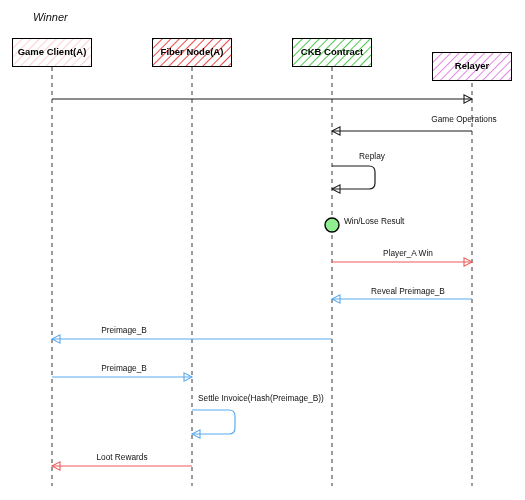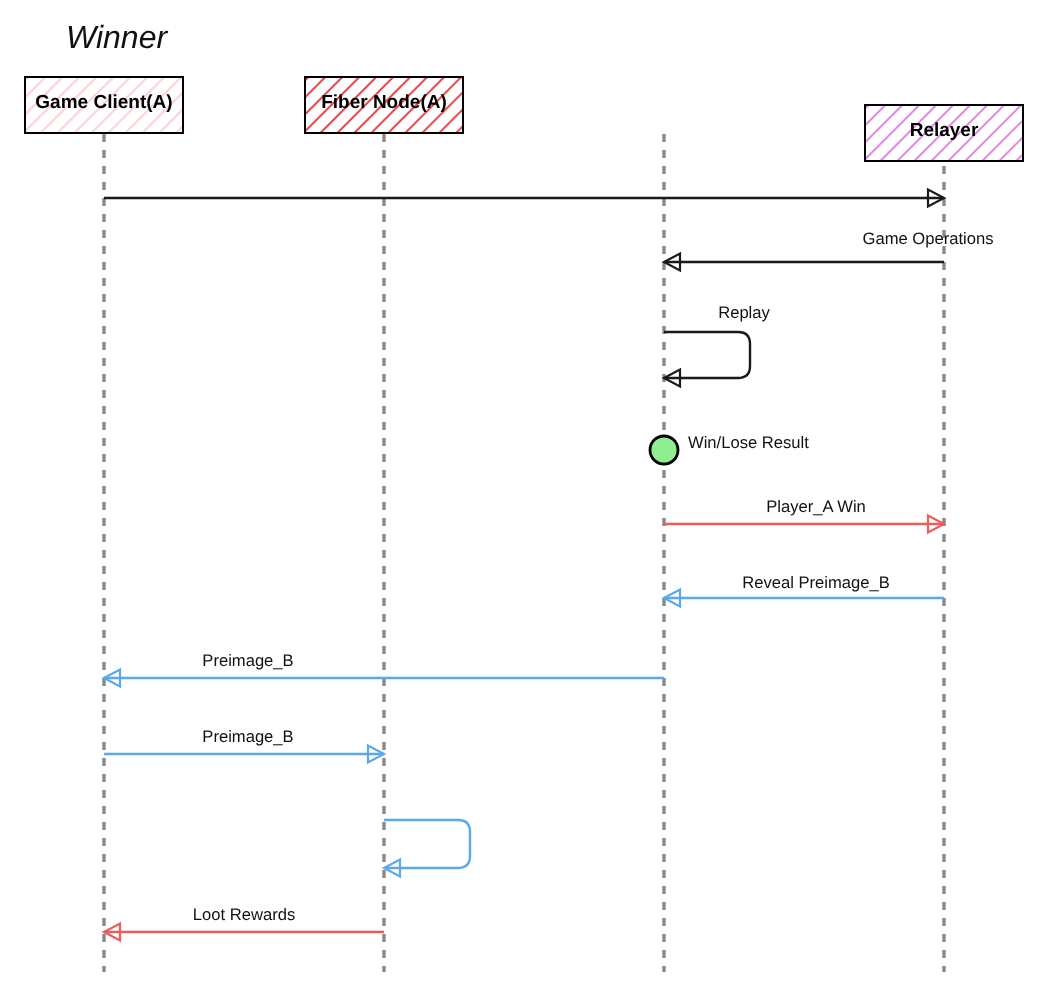--- a/index.html
+++ b/index.html
@@ -21,21 +21,21 @@
     position: absolute;
     left: 0;
     top: 0;
     width: 525px;
     height: 500px;
   }
   .title-note {
     position: absolute;
     left: 33px;
     top: 11px;
-    font-size: 16px;
+    font-size: 11px;
     font-style: italic;
     color: #111111;
     white-space: nowrap;
   }
   .participant-box {
     position: absolute;
     width: 80px;
     height: 29px;
     border: 1.6px solid #000000;
     box-sizing: border-box;
@@ -93,20 +93,33 @@
           <line x1="0" y1="0" x2="0" y2="6" stroke="#ea3d3d" stroke-width="2" opacity="0.95"></line>
         </pattern>
       </defs>
       <rect x="0" y="0" width="100%" height="100%" fill="#ffffff"></rect>
       <rect x="0" y="0" width="100%" height="100%" fill="url(#hatch1)"></rect>
     </svg>
     <span class="pname">Fiber Node</span>
     <span class="psub">(A)</span>
   </div>
 
+  <div class="participant-box" id="pbox-2" style="left:292px; top:38px;">
+    <svg class="hatch-svg" style="position:absolute;left:0;top:0;width:100%;height:100%;z-index:1;">
+      <defs>
+        <pattern id="hatch2" patternUnits="userSpaceOnUse" width="6" height="6" patternTransform="rotate(45)">
+          <line x1="0" y1="0" x2="0" y2="6" stroke="#3fc73f" stroke-width="2" opacity="0.95"></line>
+        </pattern>
+      </defs>
+      <rect x="0" y="0" width="100%" height="100%" fill="#ffffff"></rect>
+      <rect x="0" y="0" width="100%" height="100%" fill="url(#hatch2)"></rect>
+    </svg>
+    <span class="pname">CKB Contract</span>
+    <span class="psub"></span>
+  </div>
 
   <div class="participant-box" id="pbox-3" style="left:432px; top:38px;margin-top:14px;">
     <svg class="hatch-svg" style="position:absolute;left:0;top:0;width:100%;height:100%;z-index:1;">
       <defs>
         <pattern id="hatch3" patternUnits="userSpaceOnUse" width="6" height="6" patternTransform="rotate(45)">
           <line x1="0" y1="0" x2="0" y2="6" stroke="#e07ae0" stroke-width="2" opacity="0.9"></line>
         </pattern>
       </defs>
       <rect x="0" y="0" width="100%" height="100%" fill="#ffffff"></rect>
       <rect x="0" y="0" width="100%" height="100%" fill="url(#hatch3)"></rect>
@@ -158,16 +171,17 @@
       </g>
       <circle cx="332" cy="225" r="7" fill="#90ee90" stroke="#000000" stroke-width="1.4"></circle>
     </svg>
 
   <div class="msg-label" style="left:420px; top:114px;margin-left:44px;">Game Operations</div>
   <div class="msg-label" style="left:372px; top:151px;">Replay</div>
   <div class="msg-label" style="left:408px; top:248px;">Player_A Win</div>
   <div class="msg-label" style="left:408px; top:286px;">Reveal Preimage_B</div>
   <div class="msg-label" style="left:124px; top:325px;">Preimage_B</div>
   <div class="msg-label" style="left:124px; top:363px;">Preimage_B</div>
+  <div class="msg-label left-anchor" style="left:198px; top:393px;">Settle Invoice(Hash(Preimage_B))</div>
   <div class="msg-label" style="left:122px; top:452px;">Loot Rewards</div>
   <div class="msg-label left-anchor" style="left:344px; top:216px;">Win/Lose Result</div>
 
 </div>
 
 </body></html>

